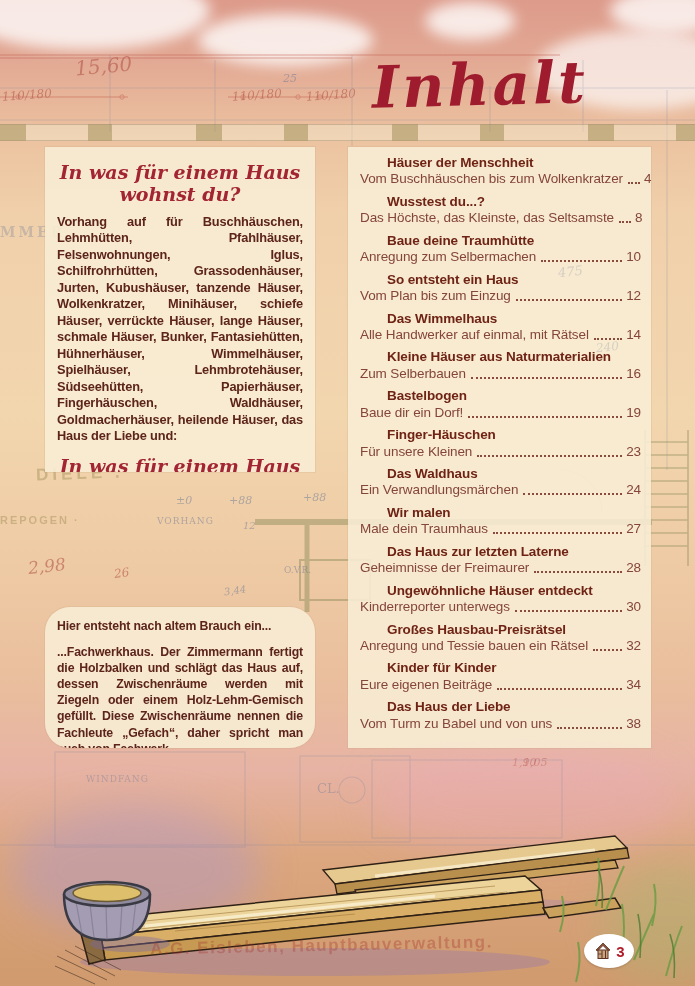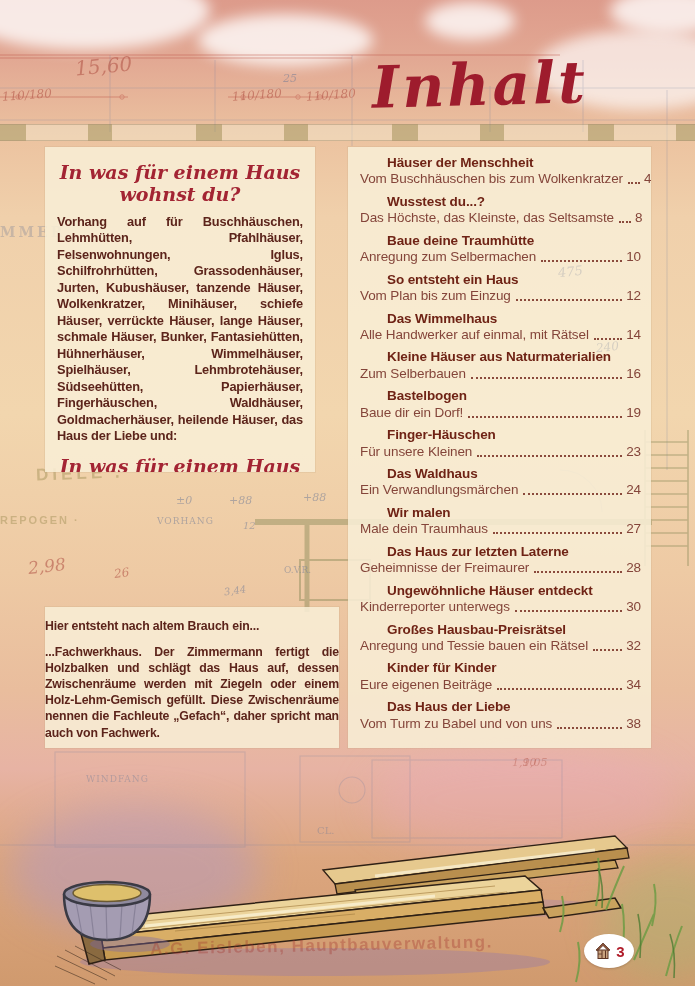--- a/index.html
+++ b/index.html
@@ -48,21 +48,21 @@
     font-size:58px;line-height:1;color:#9e1c2d;letter-spacing:3px;
     transform:rotate(-1.5deg);
   }
 
   
   .cream{
     position:absolute;z-index:3;background:rgba(248,238,214,.87);
     box-shadow:0 0 0 1px rgba(190,160,120,.18);
   }
   .box1{left:45px;top:147px;width:270px;height:325px;padding:10px 12px;overflow:hidden;}
-  .box2{left:45px;top:607px;width:294px;height:141px;padding:11px 0;overflow:hidden;}
+  .box2{left:45px;top:607px;width:270px;height:141px;padding:11px 12px;overflow:hidden;border-radius:25px;}
   .tocbox{left:348px;top:147px;width:303px;height:601px;padding:8px 10px 6px 12px;overflow:hidden;}
 
   .script-head{
     margin:4px 0 8px;text-align:center;
     font-family:"DejaVu Serif", cursive;font-style:italic;font-weight:bold;
     font-size:19px;line-height:1.18;color:#a32433;
   }
   .script-head.second{margin-top:10px;}
   .body-par{
     margin:6px 0 0;color:#5c241b;font-weight:bold;
@@ -174,21 +174,21 @@
   <span class="ann gray" style="left:229px;top:494px;font-size:11px;">+88</span>
   <span class="ann gray" style="left:303px;top:491px;font-size:11px;">+88</span>
   <span class="ann gray" style="left:157px;top:516px;font-size:9px;font-style:normal;letter-spacing:1px;">VORHANG</span>
   <span class="ann gray" style="left:243px;top:520px;font-size:10px;">12</span>
   <span class="ann olive" style="left:0px;top:514px;font-size:11px;letter-spacing:2px;">REPOGEN ·</span>
   <span class="ann" style="left:28px;top:556px;font-size:17px;transform:rotate(-6deg);">2,98</span>
   <span class="ann" style="left:114px;top:566px;font-size:12px;transform:rotate(-8deg);">26</span>
   <span class="ann gray" style="left:284px;top:565px;font-size:9px;font-style:normal;">O.V.R.</span>
   <span class="ann gray" style="left:224px;top:585px;font-size:10px;transform:rotate(-8deg);">3,44</span>
   <span class="ann gray" style="left:86px;top:774px;font-size:9px;font-style:normal;letter-spacing:1px;opacity:.4;">WINDFANG</span>
-  <span class="ann gray" style="left:317px;top:781px;font-size:10px;font-style:normal;opacity:.4;margin-top:44px;">CL.</span>
+  <span class="ann gray" style="left:317px;top:781px;font-size:13px;font-style:normal;opacity:.4;">CL.</span>
   <span class="ann" style="left:523px;top:756px;font-size:11px;opacity:.4;">1,05</span>
   <span class="ann" style="left:512px;top:756px;font-size:11px;opacity:.4;">1,90</span>
   <span class="ann gray faded" style="left:558px;top:264px;font-size:13px;z-index:4;transform:rotate(-6deg);">475</span>
   <span class="ann gray faded" style="left:596px;top:340px;font-size:12px;z-index:4;transform:rotate(-6deg);">240</span>
 
   <h1 class="inhalt-title">Inhalt</h1>
 
   <div class="cream box1">
     <h2 class="script-head">In was für einem Haus wohnst du?</h2>
     <p class="body-par">Vorhang auf für Buschhäuschen, Lehmhütten, Pfahlhäuser, Felsenwohnungen, Iglus, Schilfrohrhütten, Grassodenhäuser, Jurten, Kubushäuser, tanzende Häuser, Wolkenkratzer, Minihäuser, schiefe Häuser, verrückte Häuser, lange Häuser, schmale Häuser, Bunker, Fantasiehütten, Hühnerhäuser, Wimmelhäuser, Spielhäuser, Lehmbrotehäuser, Südseehütten, Papierhäuser, Fingerhäuschen, Waldhäuser, Goldmacherhäuser, heilende Häuser, das Haus der Liebe und:</p>

